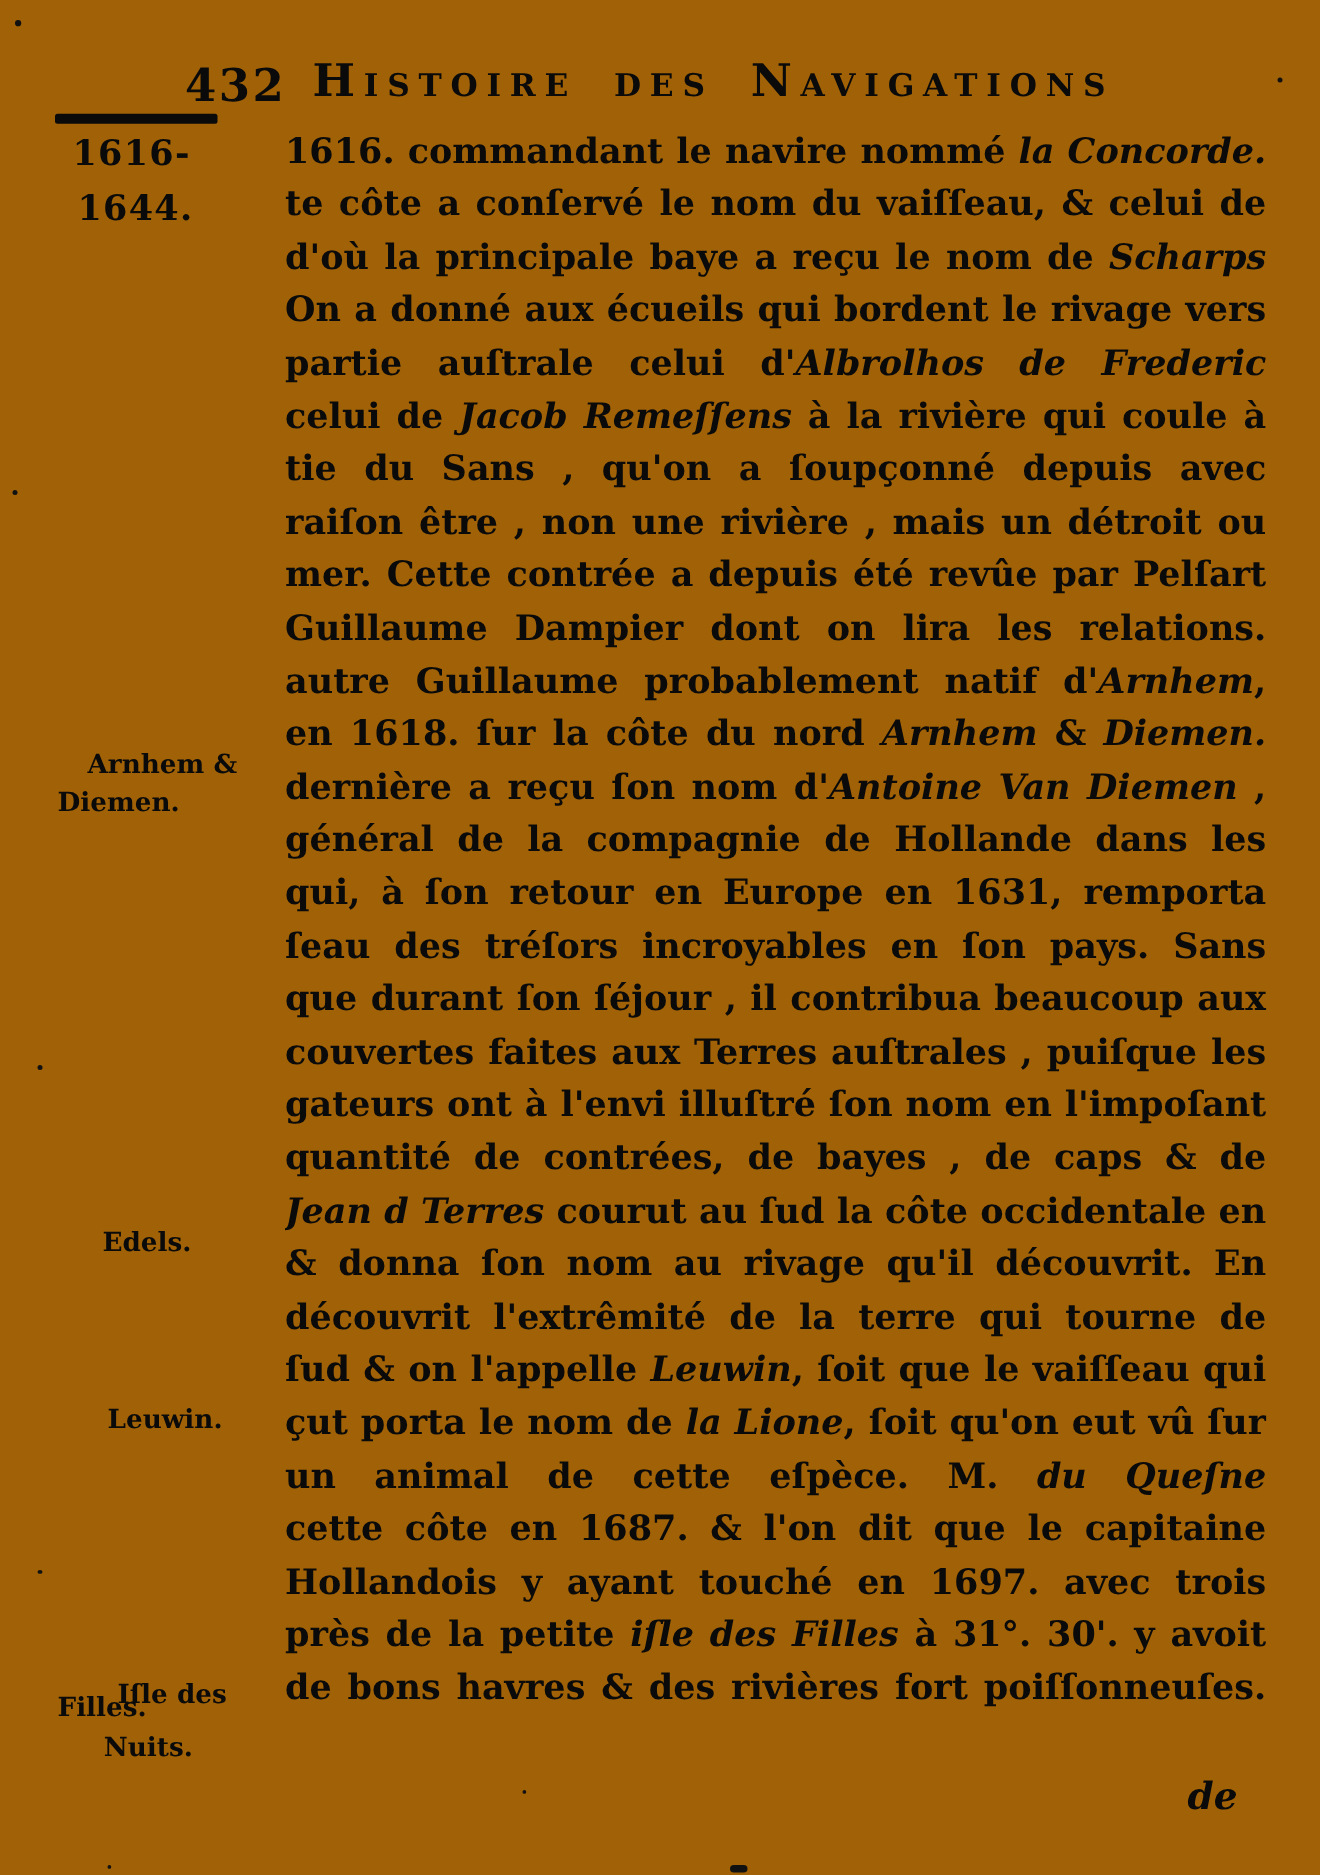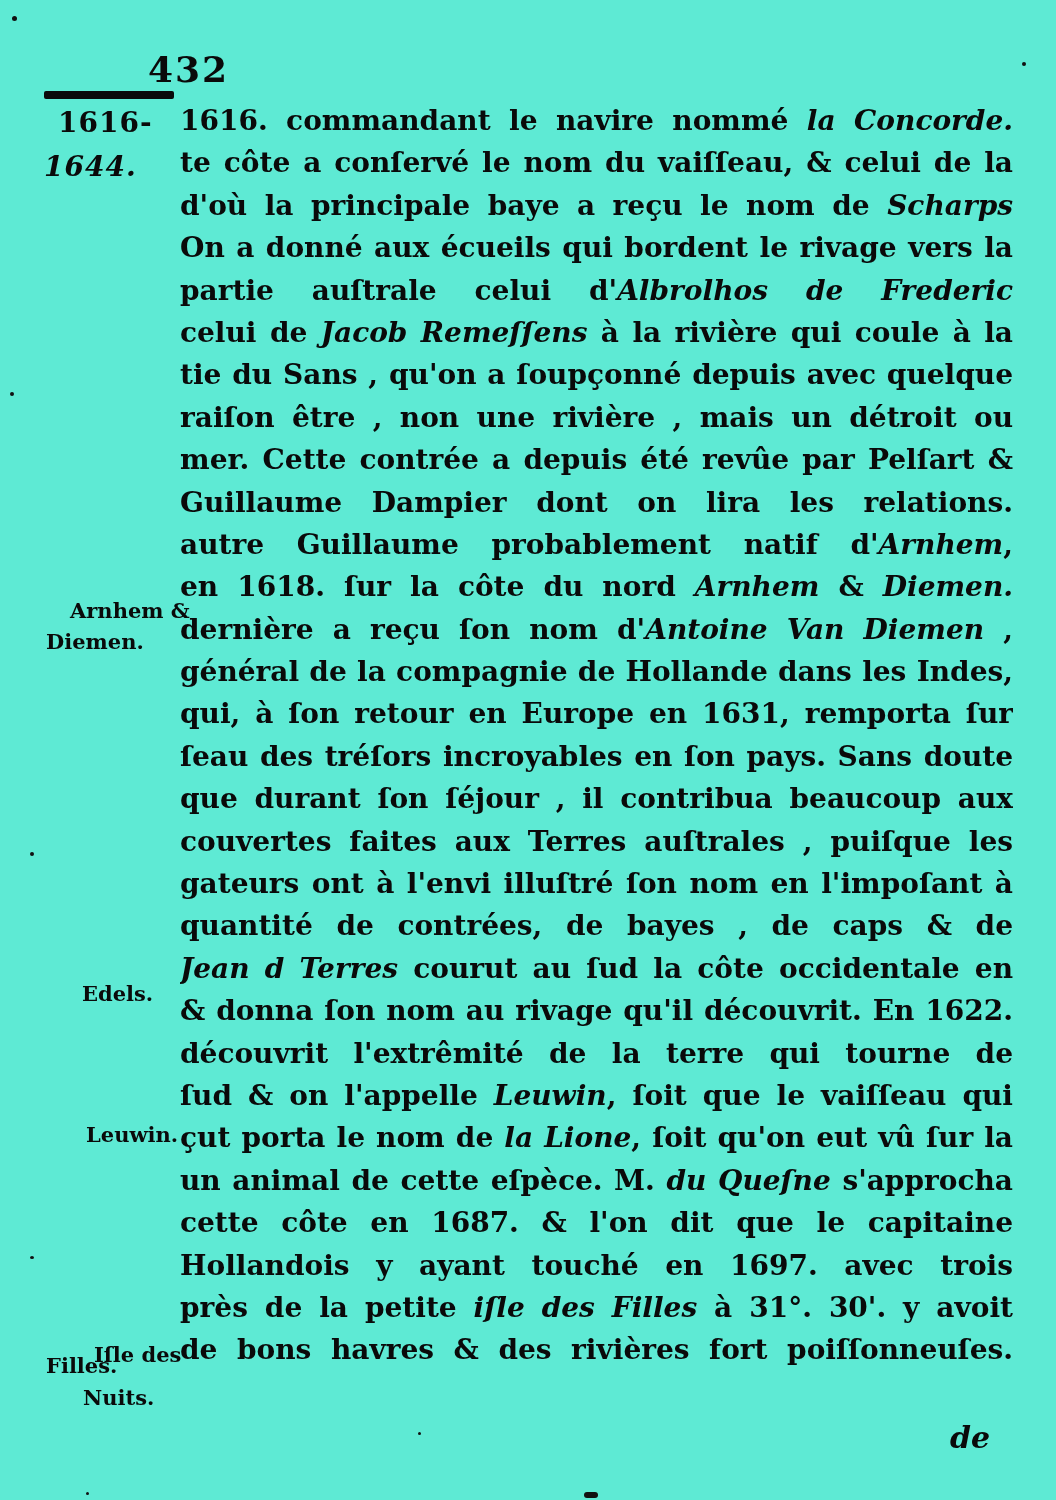--- a/index.html
+++ b/index.html
@@ -1,19 +1,19 @@
 <!DOCTYPE html>
 <html><head>
 <meta charset="utf-8">
 <style>
   html,body{margin:0;padding:0;}
   .page{
     position:relative;
     width:1056px;height:1500px;
-    background:#5eead4;
+    background:#a16207;
     font-family:"DejaVu Serif", serif;
     color:#0a0a0a;
     overflow:hidden;
   }
   
   .page-number{
     position:absolute;left:148px;top:48px;
     font-size:36px;font-weight:700;letter-spacing:2px;
   }
   .running-title{
@@ -27,38 +27,38 @@
   .margin-rule{
     position:absolute;left:44px;top:91px;width:130px;height:8px;
     background:#0a0a0a;border-radius:2px;
   }
   .mnote{
     position:absolute;font-weight:700;white-space:nowrap;
   }
   .mnote.big{font-size:28px;letter-spacing:1px;}
   .mnote.small{font-size:21px;}
   .n-date1{left:58px;top:106px;}
-  .n-date2{left:44px;top:150px;font-style:italic;}
+  .n-date2{left:62px;top:150px;}
   .n-arnhem1{left:70px;top:598px;}
   .n-arnhem2{left:46px;top:629px;}
   .n-edels{left:82px;top:981px;}
   .n-leuwin{left:86px;top:1122px;}
   .n-isle1{left:94px;top:1342px;}
   .n-isle2{left:46px;top:1353px;}
   .n-isle3{left:83px;top:1385px;}
   
   .body-text{
     position:absolute;left:180px;top:100px;width:833px;
     font-size:28px;font-weight:700;
     line-height:42.4px;
   }
   .body-text .line{
     text-align:justify;
     text-align-last:justify;
-    height:42.4px;overflow:hidden;
+    height:42.4px;overflow:hidden;margin-left:48px;
   }
   .it{font-style:italic;}
   .catchword{
     position:absolute;left:950px;top:1420px;
     font-size:30px;font-weight:700;font-style:italic;
   }
   
   .speck{position:absolute;background:#111;border-radius:50%;}
   .s1{left:584px;top:1492px;width:14px;height:6px;border-radius:3px;}
   .s2{left:12px;top:16px;width:5px;height:5px;}
@@ -68,20 +68,21 @@
   .s6{left:418px;top:1432px;width:3px;height:3px;}
   .s7{left:1022px;top:62px;width:4px;height:4px;}
   .s8{left:30px;top:1256px;width:4px;height:3px;}
 </style>
 </head>
 <body>
 
 <div class="page">
 
   <div class="page-number">432</div>
+  <div class="running-title">Histoire des Navigations</div>
 
   <div class="margin-rule"></div>
 
   <div class="mnote big n-date1">1616-</div>
   <div class="mnote big n-date2">1644.</div>
   <div class="mnote small n-arnhem1">Arnhem &amp;</div>
   <div class="mnote small n-arnhem2">Diemen.</div>
   <div class="mnote small n-edels">Edels.</div>
   <div class="mnote small n-leuwin">Leuwin.</div>
   <div class="mnote small n-isle1">Iſle des</div>

